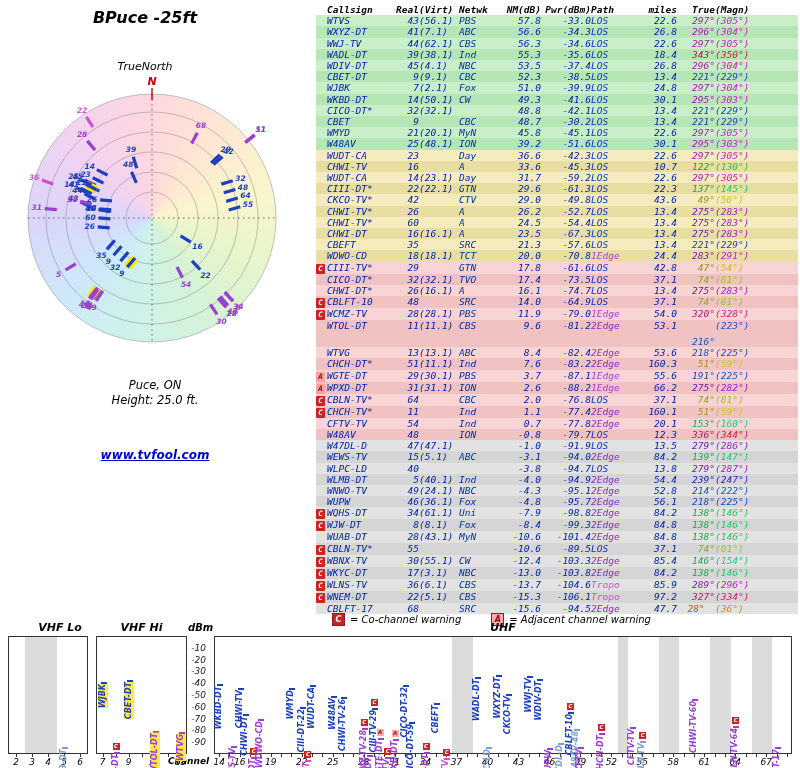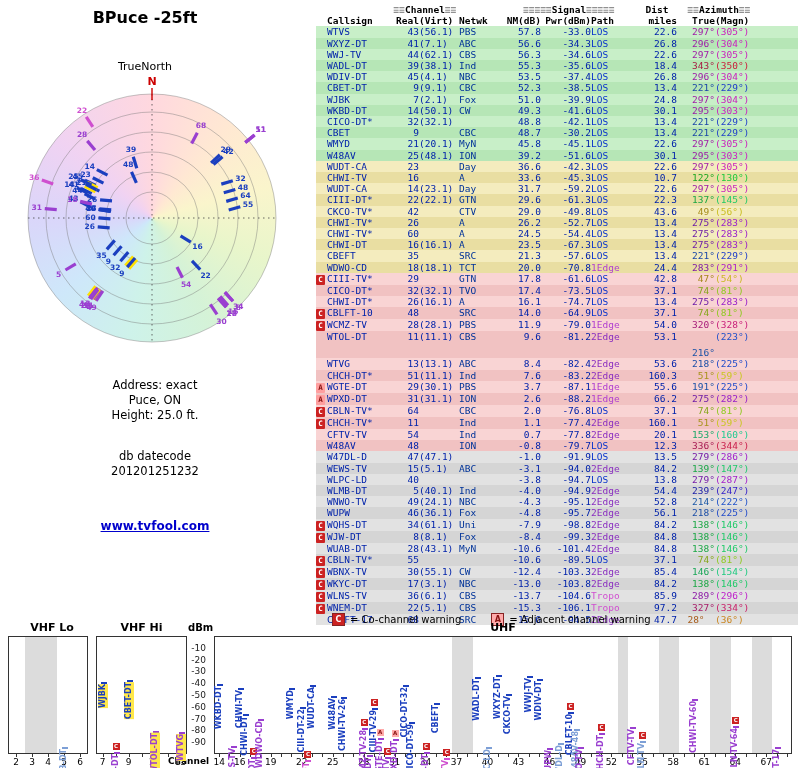--- a/index.html
+++ b/index.html
@@ -1,17 +1,17 @@
 <!DOCTYPE html>
 <html><head>
 <meta charset="utf-8">
 <style>
   html,body{margin:0;padding:0;background:#fff;}
   .page{position:relative;width:800px;height:768px;background:#fff;overflow:hidden;
-        font-family:"DejaVu Sans",sans-serif;color:#000;}
+        font-family:"DejaVu Sans",sans-serif;color:#000;font-style:italic;}
   
   .rtitle{position:absolute;left:30px;top:8px;width:230px;text-align:center;
           font-size:16px;font-weight:bold;}
   .rsub{position:absolute;left:30px;top:34px;width:230px;text-align:center;
         font-size:14px;font-weight:bold;}
   .truenorth{position:absolute;left:30px;top:60px;width:230px;text-align:center;font-size:11px;}
   .radar{position:absolute;left:10px;top:70px;width:284px;height:284px;}
   .radar-disc{position:absolute;left:18px;top:24px;width:248px;height:248px;border-radius:50%;
     opacity:.55;
     background:conic-gradient(from 0deg,#ffb8c4,#ffd6ae 40deg,#f6eda2 75deg,#d6eea0 110deg,
@@ -193,39 +193,26 @@
         <line x1="43.2042501715499" y1="113.98189525840696" x2="31.8580272643581" y2="110.07507740492109" stroke="#cf4fcf" stroke-width="3.2"></line>
         <text x="24.29387865956356" y="109.97053216926383" text-anchor="middle" font-size="7.5" font-weight="bold" fill="#cf4fcf">36</text>
         <line x1="82.80297510351416" y1="56.844575399841844" x2="76.26730668333383" y2="46.780528584496764" stroke="#cf4fcf" stroke-width="3.2"></line>
         <text x="71.91019440321361" y="42.571164040933354" text-anchor="middle" font-size="7.5" font-weight="bold" fill="#cf4fcf">22</text>
         <line x1="181.66464089834497" y1="73.4016601240241" x2="187.29829965177566" y2="62.80628900971698" stroke="#9a3fd0" stroke-width="3.2"></line>
         <text x="191.0540721540628" y="58.24270826684557" text-anchor="middle" font-size="7.5" font-weight="bold" fill="#9a3fd0">68</text>
       </svg>
   </div>
 
   <div class="scblock">
-    <div class="scline">Address: exact</div>
     <div class="scline">Puce, ON</div>
     <div class="scline">Height: 25.0 ft.</div>
-    <div class="dcode">
-      <div>db datecode</div>
-      <div>201201251232</div>
-    </div>
     <a class="tvlink">www.tvfool.com</a>
   </div>
 
   <div class="stable" id="signal-table">
-      <div class="trow thead">
-        <div class="c-grp" style="grid-column: 1 / 3; text-align: center;"></div>
-        <div class="c-grp" style="grid-column: 3 / 5; text-align: center;"><span class="dk">≡≡</span>Channel<span class="dk">≡≡</span></div>
-        <div class="c-grp" style="grid-column: 5 / 6; text-align: center;"></div>
-        <div class="c-grp" style="grid-column: 6 / 9; text-align: center;"><span class="dk">≡≡≡≡≡</span>Signal<span class="dk">≡≡≡≡≡</span></div>
-        <div class="c-grp" style="grid-column: 9 / 10; text-align: center;">Dist</div>
-        <div class="c-grp" style="grid-column: 10 / 12; text-align: center;"><span class="dk">≡≡</span>Azimuth<span class="dk">≡≡</span></div>
-      </div>
       <div class="trow thead">
         <div></div>
         <div>Callsign</div>
         <div class="c-r">Real</div>
         <div>(Virt)</div>
         <div>Netwk</div>
         <div class="c-r">NM(dB)</div>
         <div class="c-r">Pwr(dBm)</div>
         <div>Path</div>
         <div class="c-r">miles</div>
@@ -904,21 +891,21 @@
         <span>= Co-channel warning</span>
       </span>
       <span class="item">
         <span class="lbox la">A</span>
         <span>= Adjacent channel warning</span>
       </span>
     </div>
   <div class="panel" style="left: 8px; width: 80px;">
         <div class="stripe" style="left: 16px; width: 32px;"></div>
       </div>
-      <div class="panel-label" style="left: 12px; width: 80px;">VHF Lo</div>
+      <div class="panel-label" style="left: 20px; width: 80px;">VHF Lo</div>
       <div class="tick" style="left: 16px;"></div>
       <div class="tick" style="left: 32px;"></div>
       <div class="tick" style="left: 48px;"></div>
       <div class="tick" style="left: 64px;"></div>
       <div class="tick" style="left: 80px;"></div>
       <div class="chlab" style="left: 16px;">2</div>
       <div class="chlab" style="left: 32px;">3</div>
       <div class="chlab" style="left: 48px;">4</div>
       <div class="chlab" style="left: 64px;">5</div>
       <div class="chlab" style="left: 80px;">6</div>

